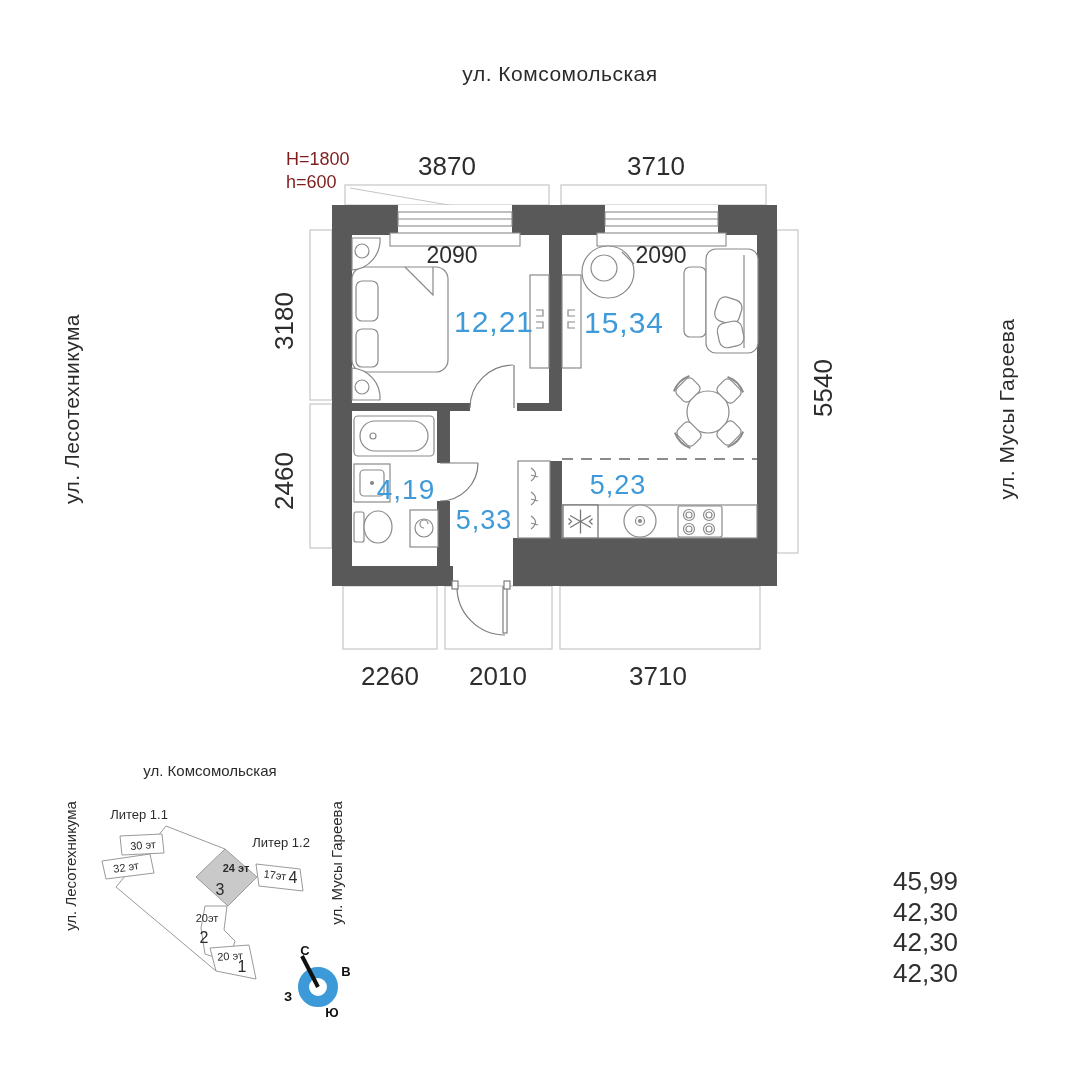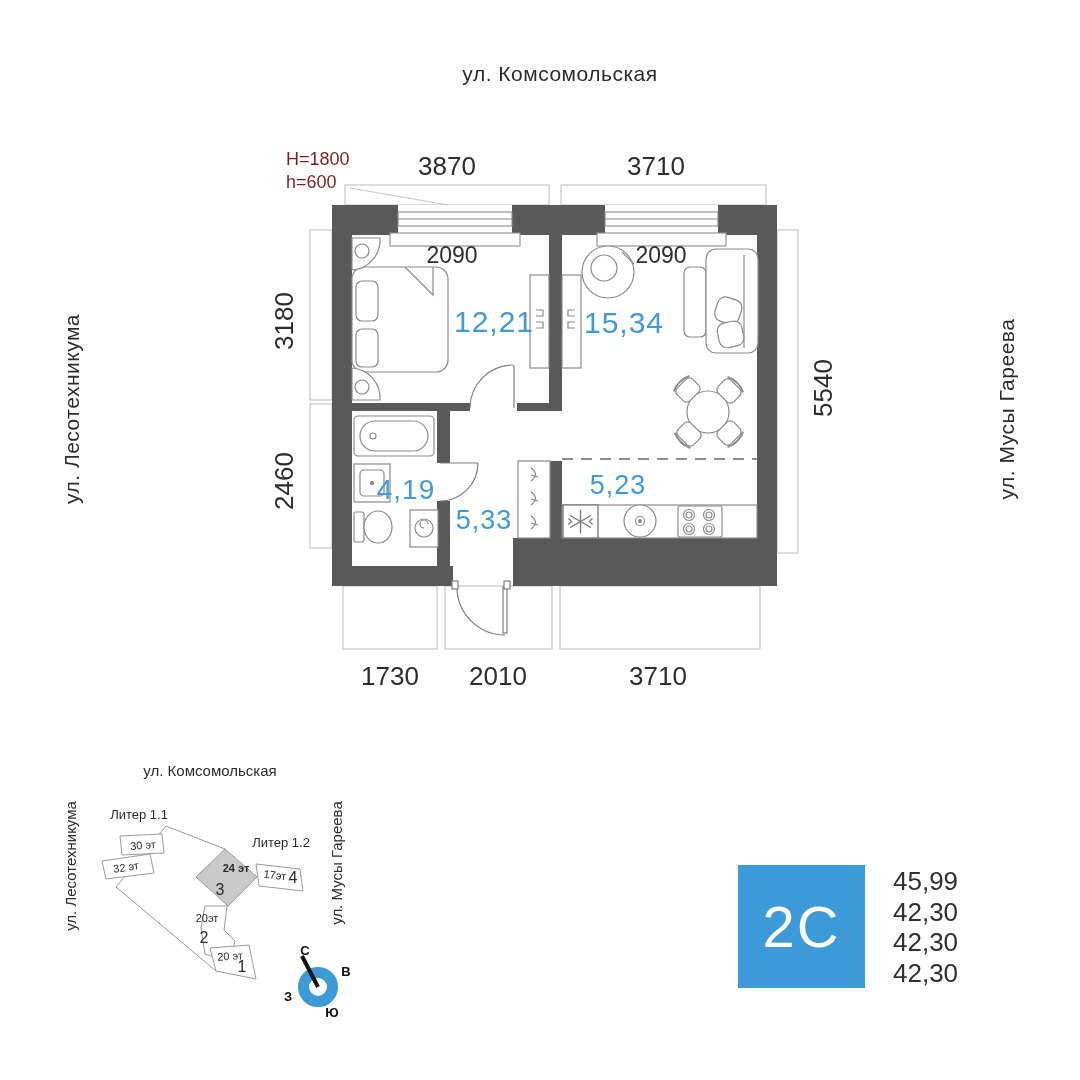--- a/index.html
+++ b/index.html
@@ -221,21 +221,21 @@
     <div>h=600</div>
   </div>
 
   <div class="txt dim" style="left:447px;top:166px;">3870</div>
   <div class="txt dim" style="left:656px;top:166px;">3710</div>
   <div class="txt dim-s" style="left:452px;top:255px;">2090</div>
   <div class="txt dim-s" style="left:661px;top:255px;">2090</div>
   <div class="vtxt dim" style="left:284px;top:321px;">3180</div>
   <div class="vtxt dim" style="left:284px;top:481px;">2460</div>
   <div class="vtxt dim" style="left:823px;top:388px;">5540</div>
-  <div class="txt dim" style="left:390px;top:676px;">1730</div>
+  <div class="txt dim" style="left:390px;top:676px;">2260</div>
   <div class="txt dim" style="left:498px;top:676px;">2010</div>
   <div class="txt dim" style="left:658px;top:676px;">3710</div>
 
   <div class="txt area" style="left:488px;top:322px;margin-left:6px;">12,21</div>
   <div class="txt area" style="left:624px;top:323px;">15,34</div>
   <div class="txt area" style="left:406px;top:490px;font-size:28px;">4,19</div>
   <div class="txt area" style="left:484px;top:520px;font-size:27px;">5,33</div>
   <div class="txt area" style="left:618px;top:485px;font-size:27px;">5,23</div>
 
   <div class="txt mm-street" style="left:210px;top:770px;">ул. Комсомольская</div>
@@ -251,23 +251,20 @@
   <div class="txt mm-num" style="left:293px;top:878px;">4</div>
   <div class="txt mm-fl" style="left:207px;top:918px;">20эт</div>
   <div class="txt mm-num" style="left:204px;top:938px;">2</div>
   <div class="txt mm-fl" style="left:230px;top:956px;transform:translate(-50%,-50%) rotate(-3deg);">20 эт</div>
   <div class="txt mm-num" style="left:242px;top:967px;">1</div>
   <div class="txt mm-compass" style="left:305px;top:950px;">С</div>
   <div class="txt mm-compass" style="left:346px;top:971px;">В</div>
   <div class="txt mm-compass" style="left:288px;top:996px;">З</div>
   <div class="txt mm-compass" style="left:332px;top:1012px;">Ю</div>
 
-  <div class="badge">
-    <span>2С</span>
-  </div>
   <div class="areas-col">
     <div>45,99</div>
     <div>42,30</div>
     <div>42,30</div>
     <div>42,30</div>
   </div>
 
 </div>
 
 </body></html>

